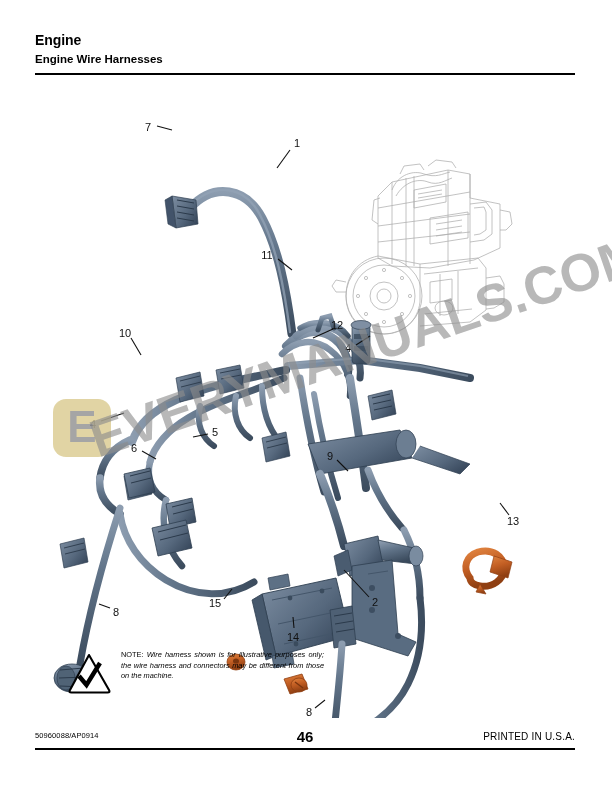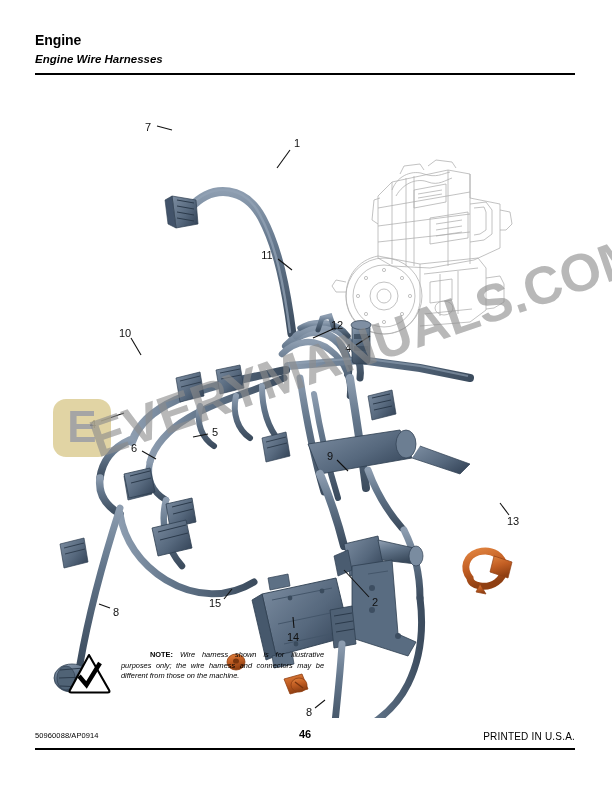--- a/index.html
+++ b/index.html
@@ -43,21 +43,20 @@
     font-size: 16.5px;
     font-weight: bold;
     letter-spacing: -0.1px;
   }
   #header-sub {
     position: absolute;
     left: 0;
     top: 25px;
     font-size: 11.5px;
     font-weight: bold;
-    font-style: italic;
   }
   #header-rule {
     position: absolute;
     left: 35px;
     top: 73px;
     width: 540px;
     height: 1.6px;
     background: #000;
   }
 
@@ -83,21 +82,21 @@
     top: 3px;
     font-size: 7.5px;
     letter-spacing: 0.1px;
   }
   #footer-page {
     position: absolute;
     left: 0;
     right: 0;
     top: 0;
     text-align: center;
-    font-size: 11px;
+    font-size: 15px;
     font-weight: bold;
   }
   #footer-right {
     position: absolute;
     right: 0;
     top: 3px;
     font-size: 10px;
     letter-spacing: 0.2px;
   }
 
@@ -141,22 +140,21 @@
     left: 53px;
     top: 0px;
     width: 203px;
     font-size: 7.4px;
     line-height: 10.6px;
     text-align: justify;
     font-style: italic;
   }
   #note-text .note-lbl {
     font-style: normal;
-    font-weight: bold;
-    margin-left: 29px;
+    font-weight: normal;
   }
 
   .callout-num {
     font-family: "Liberation Sans", sans-serif;
     font-size: 11px;
     fill: #111;
   }
 </style>
 </head>
 <body>

